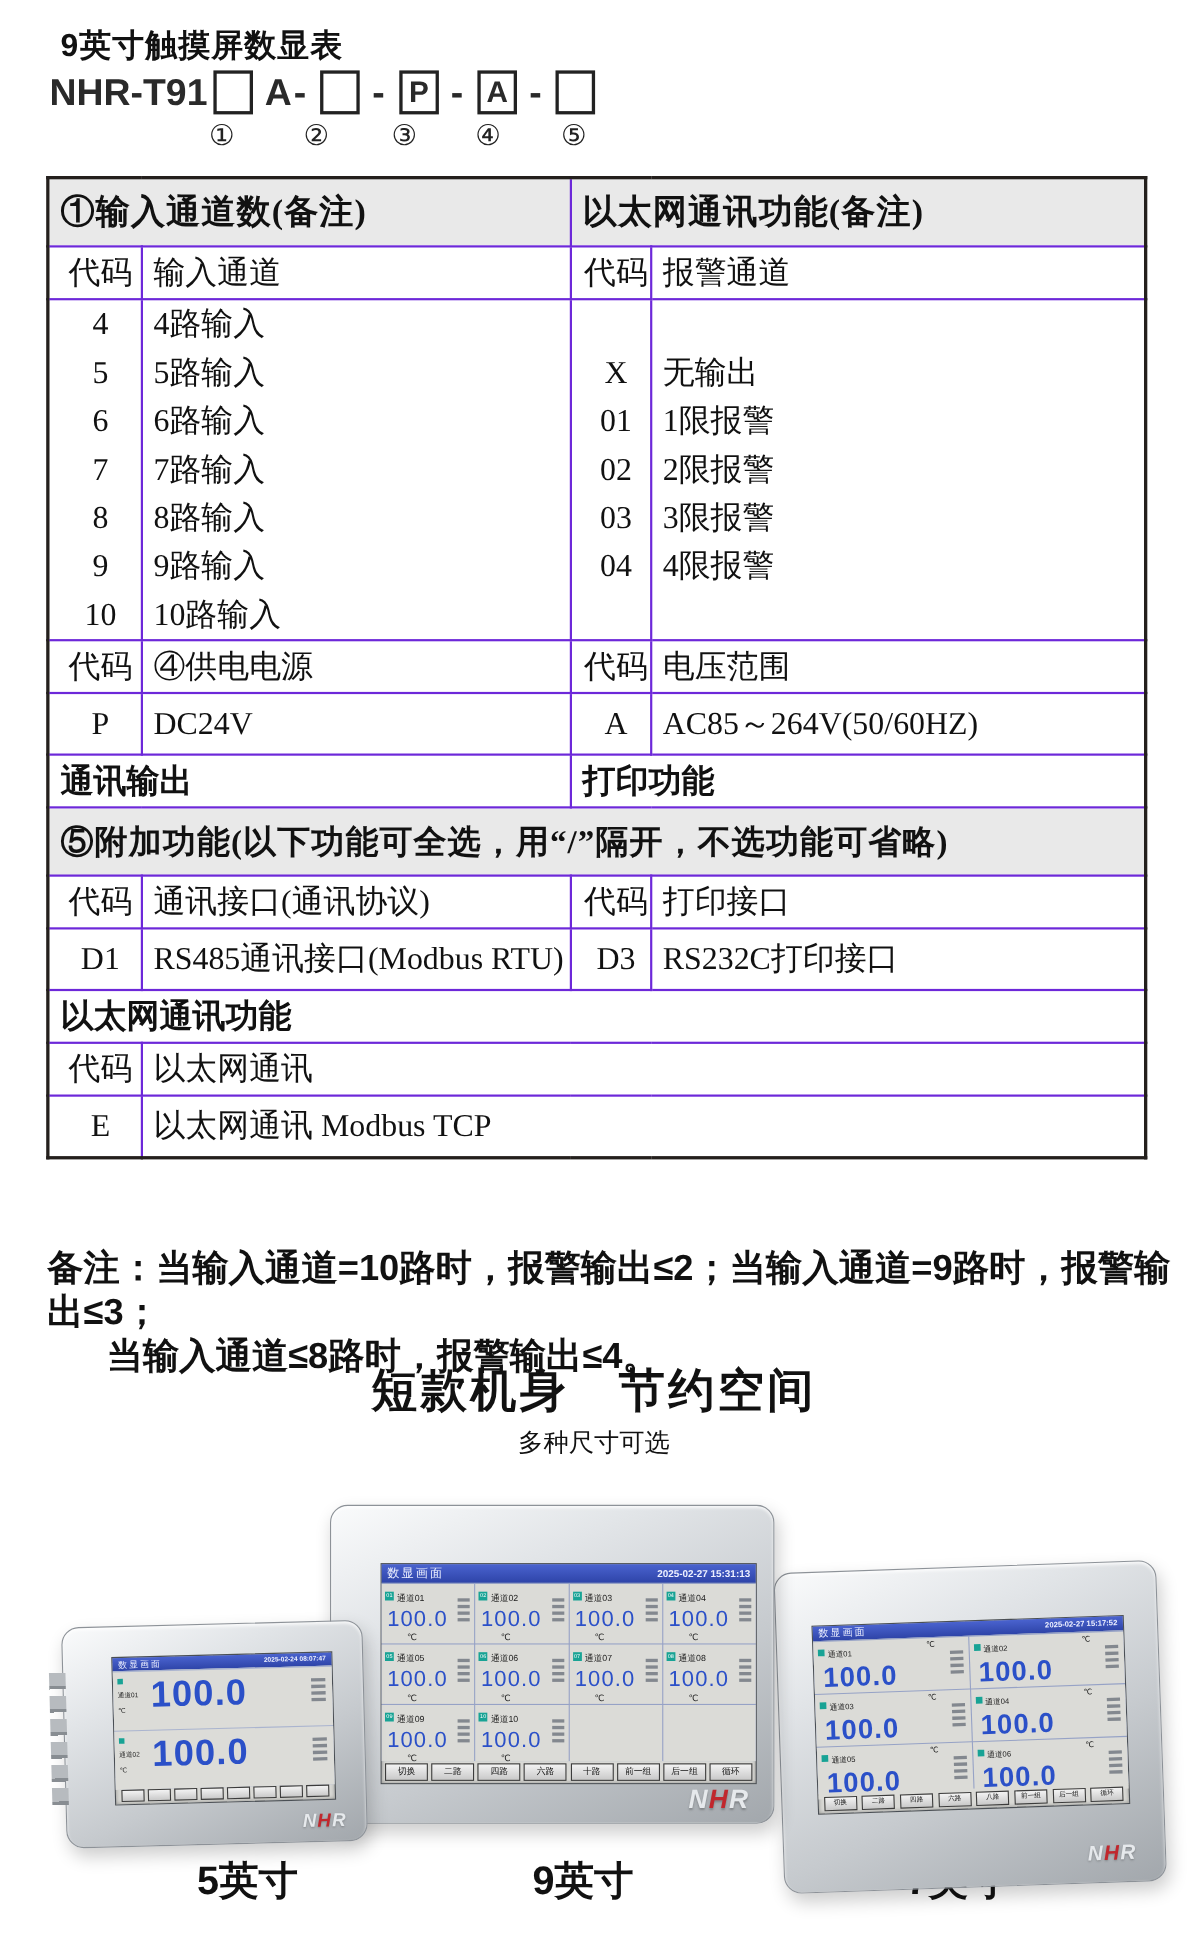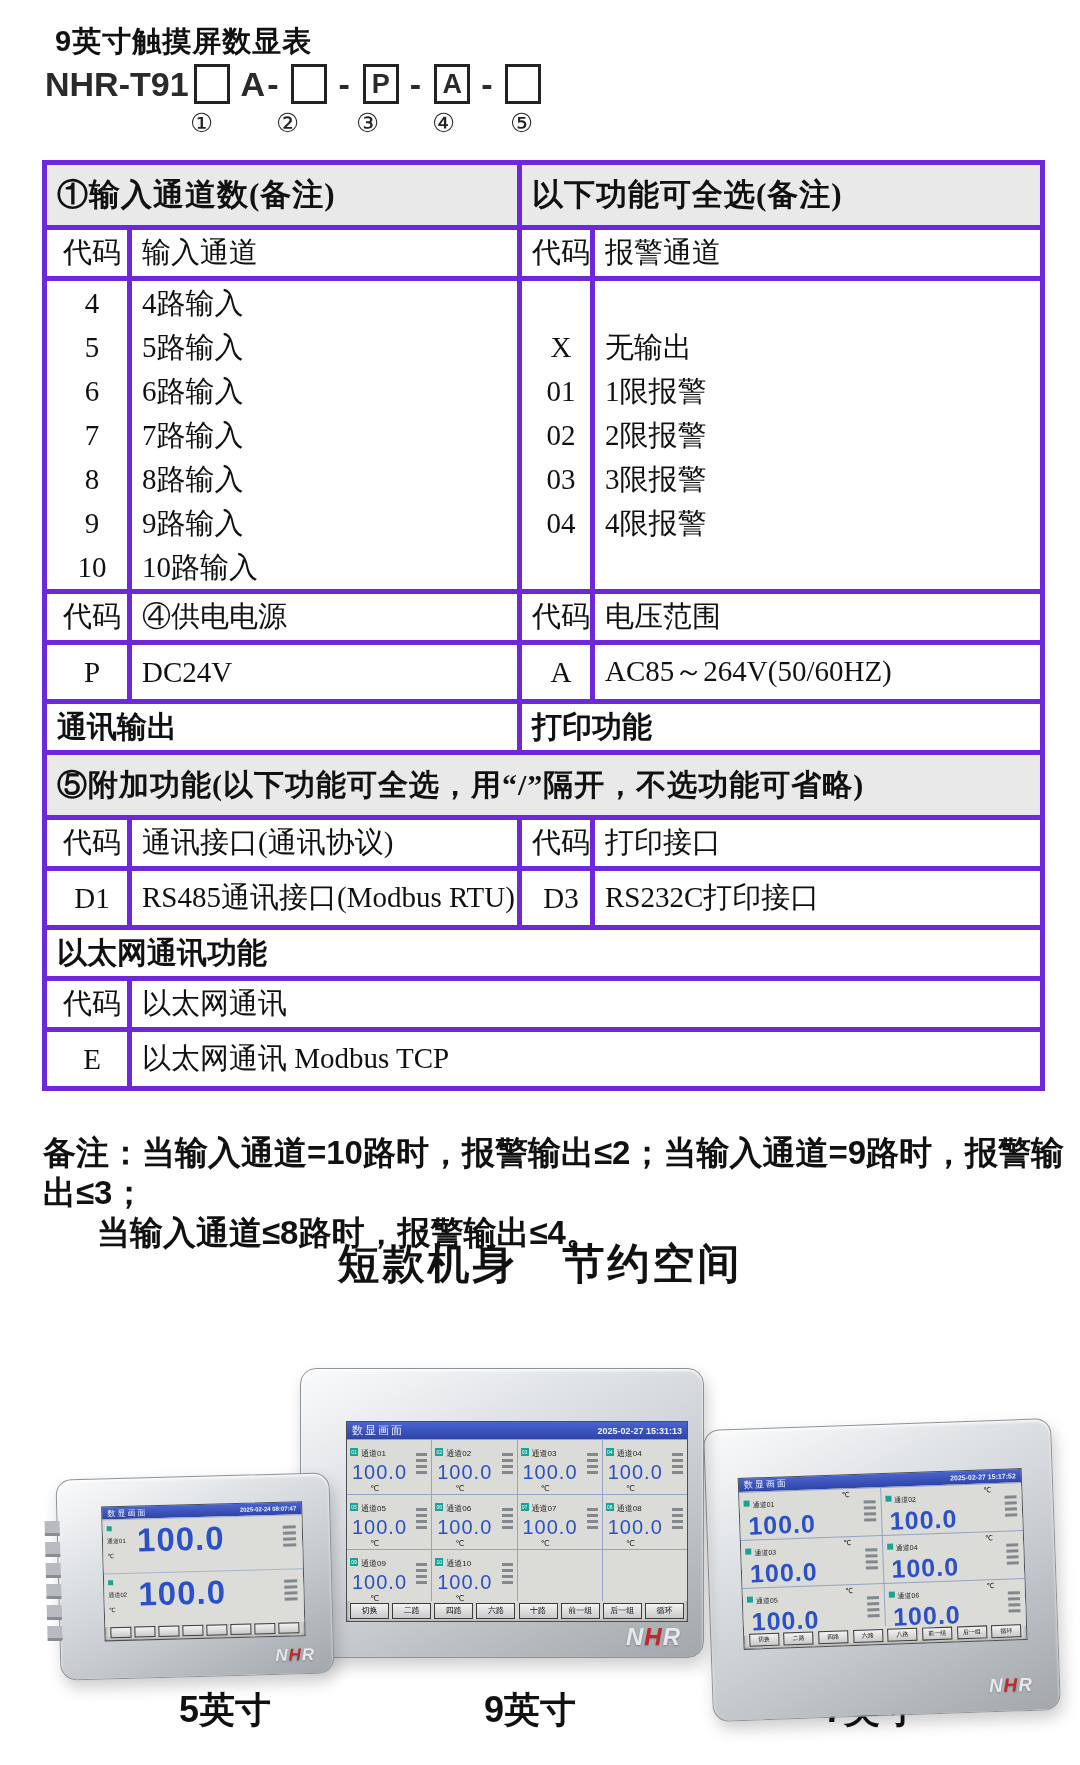--- a/index.html
+++ b/index.html
@@ -13,21 +13,21 @@
   .model-prefix{letter-spacing:0px;}
   .mbox{width:30px;height:34px;border:3px solid #222;display:inline-flex;align-items:center;
         justify-content:center;font-size:27px;font-weight:bold;margin:0 5px;}
   .msep{margin:0 6px;letter-spacing:2px;}
   .marker{position:absolute;top:108px;font-size:26px;color:#222;font-weight:normal;}
   .mk1{left:190px;} .mk2{left:276px;} .mk3{left:356px;} .mk4{left:432px;} .mk5{left:510px;}
 
   
   table.spec{position:absolute;left:42px;top:160px;width:998px;border-collapse:collapse;
              table-layout:fixed;font-size:29px;}
-  table.spec td{border:5px solid #6d28d9;padding:0 0 0 10px;vertical-align:middle;
+  table.spec td{border:2px solid #6d28d9;padding:0 0 0 10px;vertical-align:middle;
                 font-family:"Liberation Serif","DejaVu Serif",serif;overflow:hidden;white-space:nowrap;}
   table.spec{border:3px solid #24201d;}
   td.sec{background:#e9e9e9;font-family:"Liberation Sans",sans-serif;font-weight:bold;
          font-size:31px;height:60px;letter-spacing:1px;}
   td.subsec{font-family:"Liberation Sans",sans-serif;font-weight:bold;font-size:30px;height:46px;}
   td.cc{text-align:center;padding:0;}
   td.hrow{height:46px;font-size:29px;}
   td.mid{border-left:3px solid #24201d;}
   td.stack{vertical-align:top;padding-top:6px;padding-bottom:6px;}
   .ln{height:44px;line-height:44px;}
@@ -149,21 +149,21 @@
   <table class="spec">
     <colgroup>
         <col style="width:85px">
         <col style="width:390px">
         <col style="width:73px">
         <col style="width:450px">
       </colgroup>
     <tbody>
         <tr>
       <td colspan="2" class="sec">①输入通道数(备注)</td>
-      <td colspan="2" class="sec mid">以下功能可全选(备注)</td>
+      <td colspan="2" class="sec mid">以太网通讯功能(备注)</td>
     </tr>
     <tr>
       <td class="cc hrow">代码</td>
       <td class="hrow">输入通道</td>
       <td class="cc hrow mid">代码</td>
       <td class="hrow">报警通道</td>
     </tr>
     <tr>
       <td class="stack cc">
         <div class="ln">4</div>
@@ -242,20 +242,21 @@
     </tr>
   </tbody>
     </table>
 
   <div class="note">
     <div>备注：当输入通道=10路时，报警输出≤2；当输入通道=9路时，报警输出≤3；</div>
     <div class="l2">当输入通道≤8路时，报警输出≤4。</div>
   </div>
 
   <div class="promo-head">短款机身　节约空间</div>
+  <div class="promo-sub">多种尺寸可选</div>
 
   <div class="device dev7">
     <div class="screen">
       <div class="tbar">
         <span class="tname">数显画面</span>
         <span class="tstamp">2025-02-27 15:17:52</span>
       </div>
       <div class="grid7">
         <div class="cell">
           <span class="chip"></span><span class="clabel">通道01</span>

